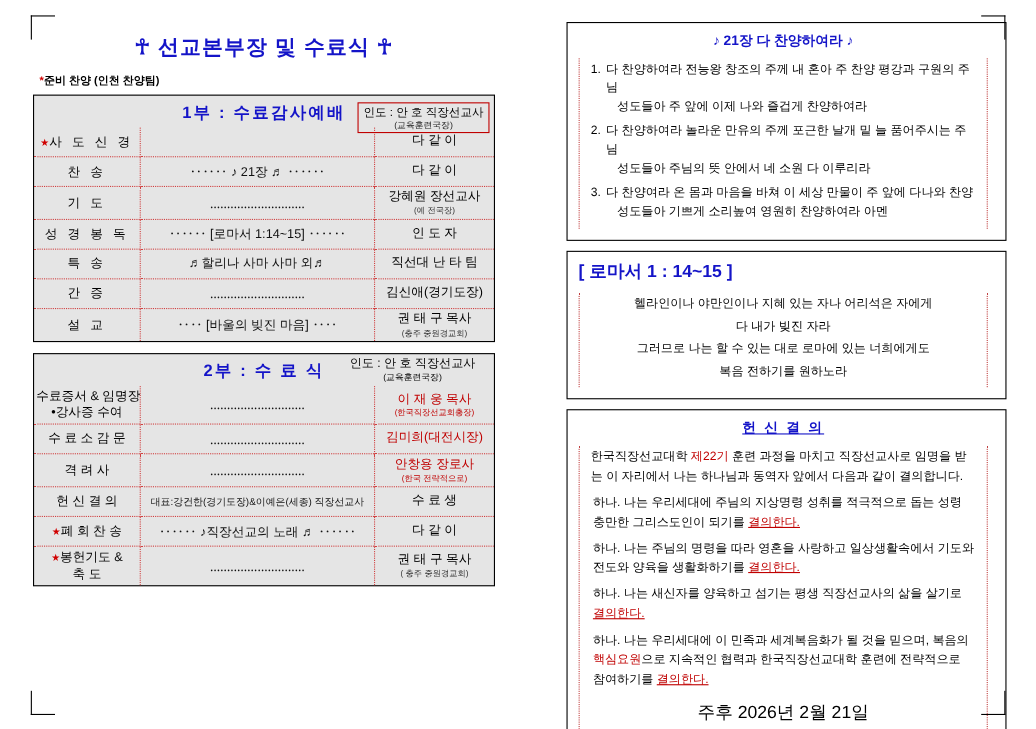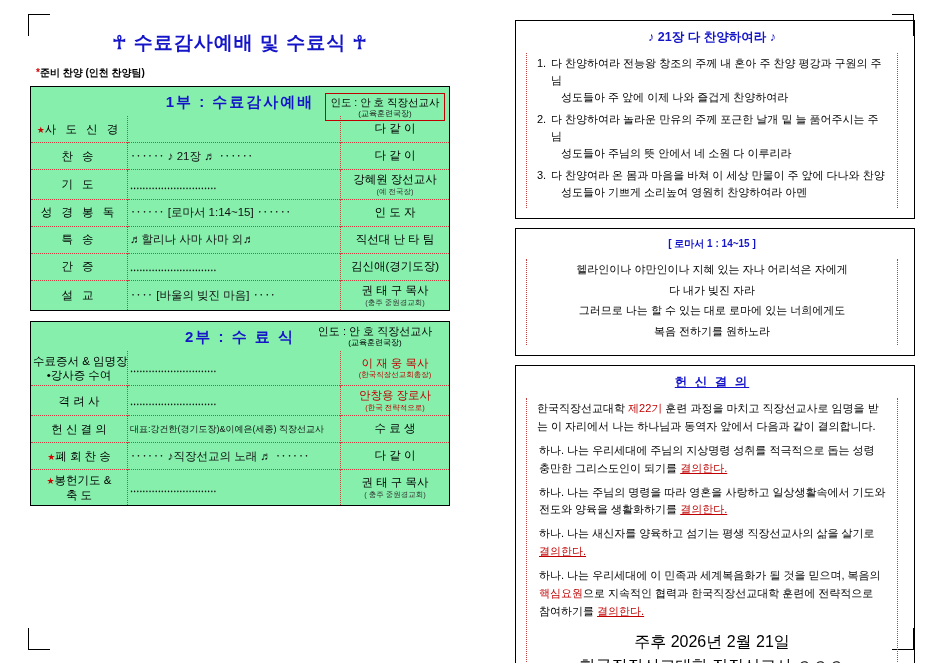--- a/index.html
+++ b/index.html
@@ -28,21 +28,21 @@
     margin:12px 0 6px 0;
   }
   .prep{
     font-size:10px;margin:10px 0 6px 6px;font-weight:bold;
   }
   .prep .star{color:#d00000;}
 
   .box{
     border:1px solid #000;
     margin-bottom:10px;
-    background:#86efac;
+    background:#e5e5e5;
   }
   .boxhead{
     position:relative;
     padding:6px 0 4px 0;
     text-align:center;
   }
   .boxhead .h{
     color:#1414c8;font-size:15px;font-weight:bold;letter-spacing:2px;
   }
   .leader{
@@ -77,21 +77,21 @@
   table.prog tr:first-child td{border-top:0;}
   td.c1{
     width:92px;
     text-align:center;
     letter-spacing:3px;
     border-right:1px dotted #d04040;
     white-space:nowrap;
   }
   td.c1 .star{color:#d00000;font-size:9px;letter-spacing:0;}
   td.c2{
-    text-align:left;
+    text-align:center;
     border-right:1px dotted #d04040;
     color:#111;
     font-size:11px;
     white-space:nowrap;
     overflow:hidden;
   }
   td.c3{
     width:104px;
     text-align:center;
     font-size:11px;
@@ -125,21 +125,21 @@
   }
   ol.verses{margin:0;padding:0;list-style:none;}
   ol.verses li{
     font-size:11px;line-height:1.55;margin-bottom:5px;
     text-indent:0;padding-left:14px;position:relative;
   }
   ol.verses li .num{position:absolute;left:0;top:0;}
   ol.verses li .l2{display:block;padding-left:10px;}
 
   .scr-title{
-    text-align:center;color:#1414c8;font-size:10px;font-weight:bold;margin-bottom:8px;
+    color:#1414c8;font-size:16px;font-weight:bold;margin-bottom:8px;
   }
   .scr-body p{margin:0 0 4px 0;font-size:11px;text-align:center;line-height:1.5;}
 
   .vow-title{
     text-align:center;color:#1414c8;font-size:12.5px;font-weight:bold;
     text-decoration:underline;margin-bottom:7px;letter-spacing:2px;
   }
   .vow p{font-size:11px;line-height:1.62;margin:0 0 6px 0;}
   .vow .red{color:#c00000;text-decoration:underline;}
   .vow .redn{color:#c00000;}
@@ -163,21 +163,21 @@
     <span style="left:0;bottom:0;width:22px;height:1px;position:absolute;"></span>
       <span style="left:0;top:0;width:1px;height:22px;"></span>
   </div>
   <div class="crop" style="left:892px;top:628px;width:22px;height:22px;">
     <span style="left:0;bottom:0;width:22px;height:1px;position:absolute;"></span>
       <span style="right:0;top:0;width:1px;height:22px;position:absolute;"></span>
   </div>
 
   <div class="left">
 
-    <div class="title">☥ 수료감사예배 및 수료식 ☥</div>
+    <div class="title">☥ 선교본부장 및 수료식 ☥</div>
 
     <div class="prep">
       <span class="star">*</span><span>준비 찬양 (인천 찬양팀)</span>
     </div>
 
     <div class="box">
       <div class="boxhead">
         <div class="h">1부 : 수료감사예배</div>
         <div class="leader">
           <div>인도 : 안 호 직장선교사</div>
@@ -235,20 +235,27 @@
       </div>
       <table class="prog">
         <tbody>
             <tr>
           <td class="c1w">
                 <div>수료증서 &amp; 임명장</div>
                 <div>•강사증 수여</div>
               </td>
           <td class="c2">‥‥‥‥‥‥‥‥‥‥‥‥‥‥</td>
           <td class="c3"><span class="red">이 재 웅 목사</span><span class="sub red">(한국직장선교회총장)</span></td>
+        </tr>
+        <tr>
+          <td class="c1w">
+                <div>수 료 소 감 문</div>
+              </td>
+          <td class="c2">‥‥‥‥‥‥‥‥‥‥‥‥‥‥</td>
+          <td class="c3"><span class="red">김미희(대전시장)</span></td>
         </tr>
         <tr>
           <td class="c1w">
                 <div>격  려  사</div>
               </td>
           <td class="c2">‥‥‥‥‥‥‥‥‥‥‥‥‥‥</td>
           <td class="c3"><span class="red">안창용 장로사</span><span class="sub red">(한국 전략적으로)</span></td>
         </tr>
         <tr>
           <td class="c1w">

